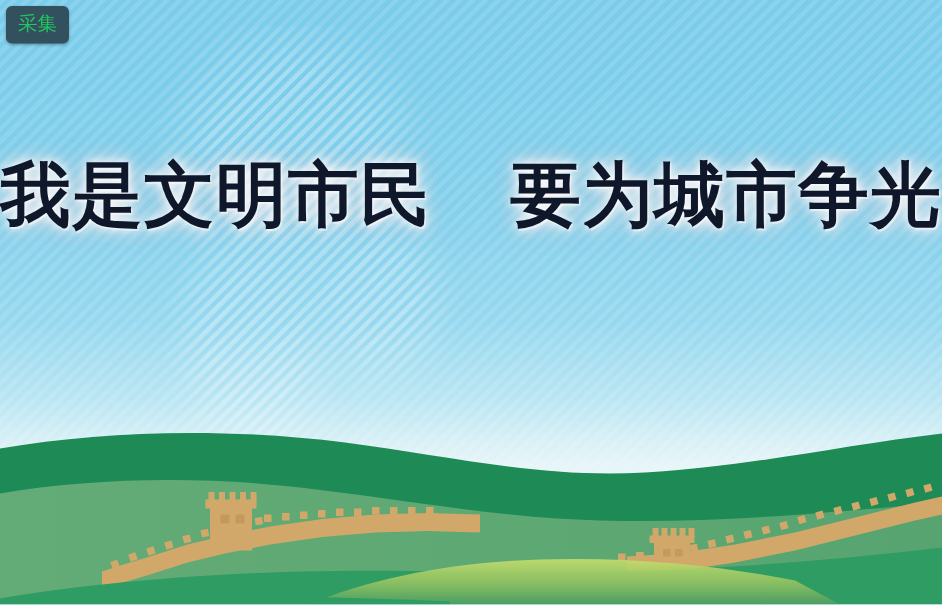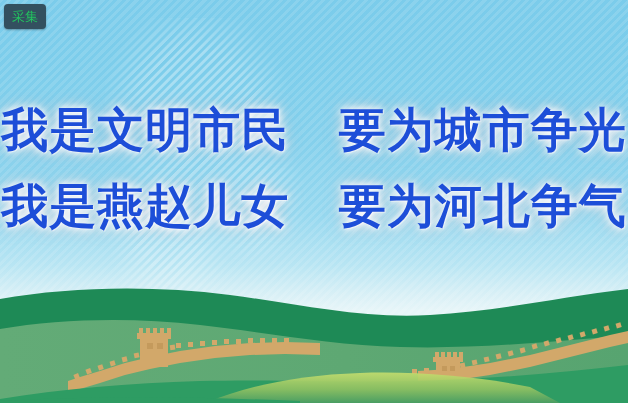--- a/index.html
+++ b/index.html
@@ -85,25 +85,25 @@
   
   .slogan {
     position: absolute;
     left: 0;
     top: 92px;
     width: 628px;
     text-align: center;
     pointer-events: none;
   }
   .slogan-line {
-    font-family: Liberation Serif, serif;
+    font-family: Liberation Sans, sans-serif;
     font-weight: bold;
     font-size: 47px;
     line-height: 76px;
-    color: #1d4ed8;
+    color: #0f172a;
     letter-spacing: 1px;
     white-space: nowrap;
     text-shadow:
         0 0 6px rgba(255,255,255,0.95),
         0 0 11px rgba(255,255,255,0.8),
         0 0 16px rgba(255,180,180,0.55),
         1px 1px 0 rgba(255,255,255,0.5);
   }
   .seg-gap { display: inline-block; width: 24px; }
 
@@ -253,22 +253,17 @@
       </g>
     </svg>
   </div>
 
   <div class="slogan">
     <div class="slogan-line">
       <span>我是文明市民</span>
       <span class="seg-gap"></span>
       <span>要为城市争光</span>
     </div>
-    <div class="slogan-line">
-      <span>我是燕赵儿女</span>
-      <span class="seg-gap"></span>
-      <span>要为河北争气</span>
-    </div>
   </div>
 
   <div class="capture-btn">采集</div>
 
 </div>
 
 </body></html>

